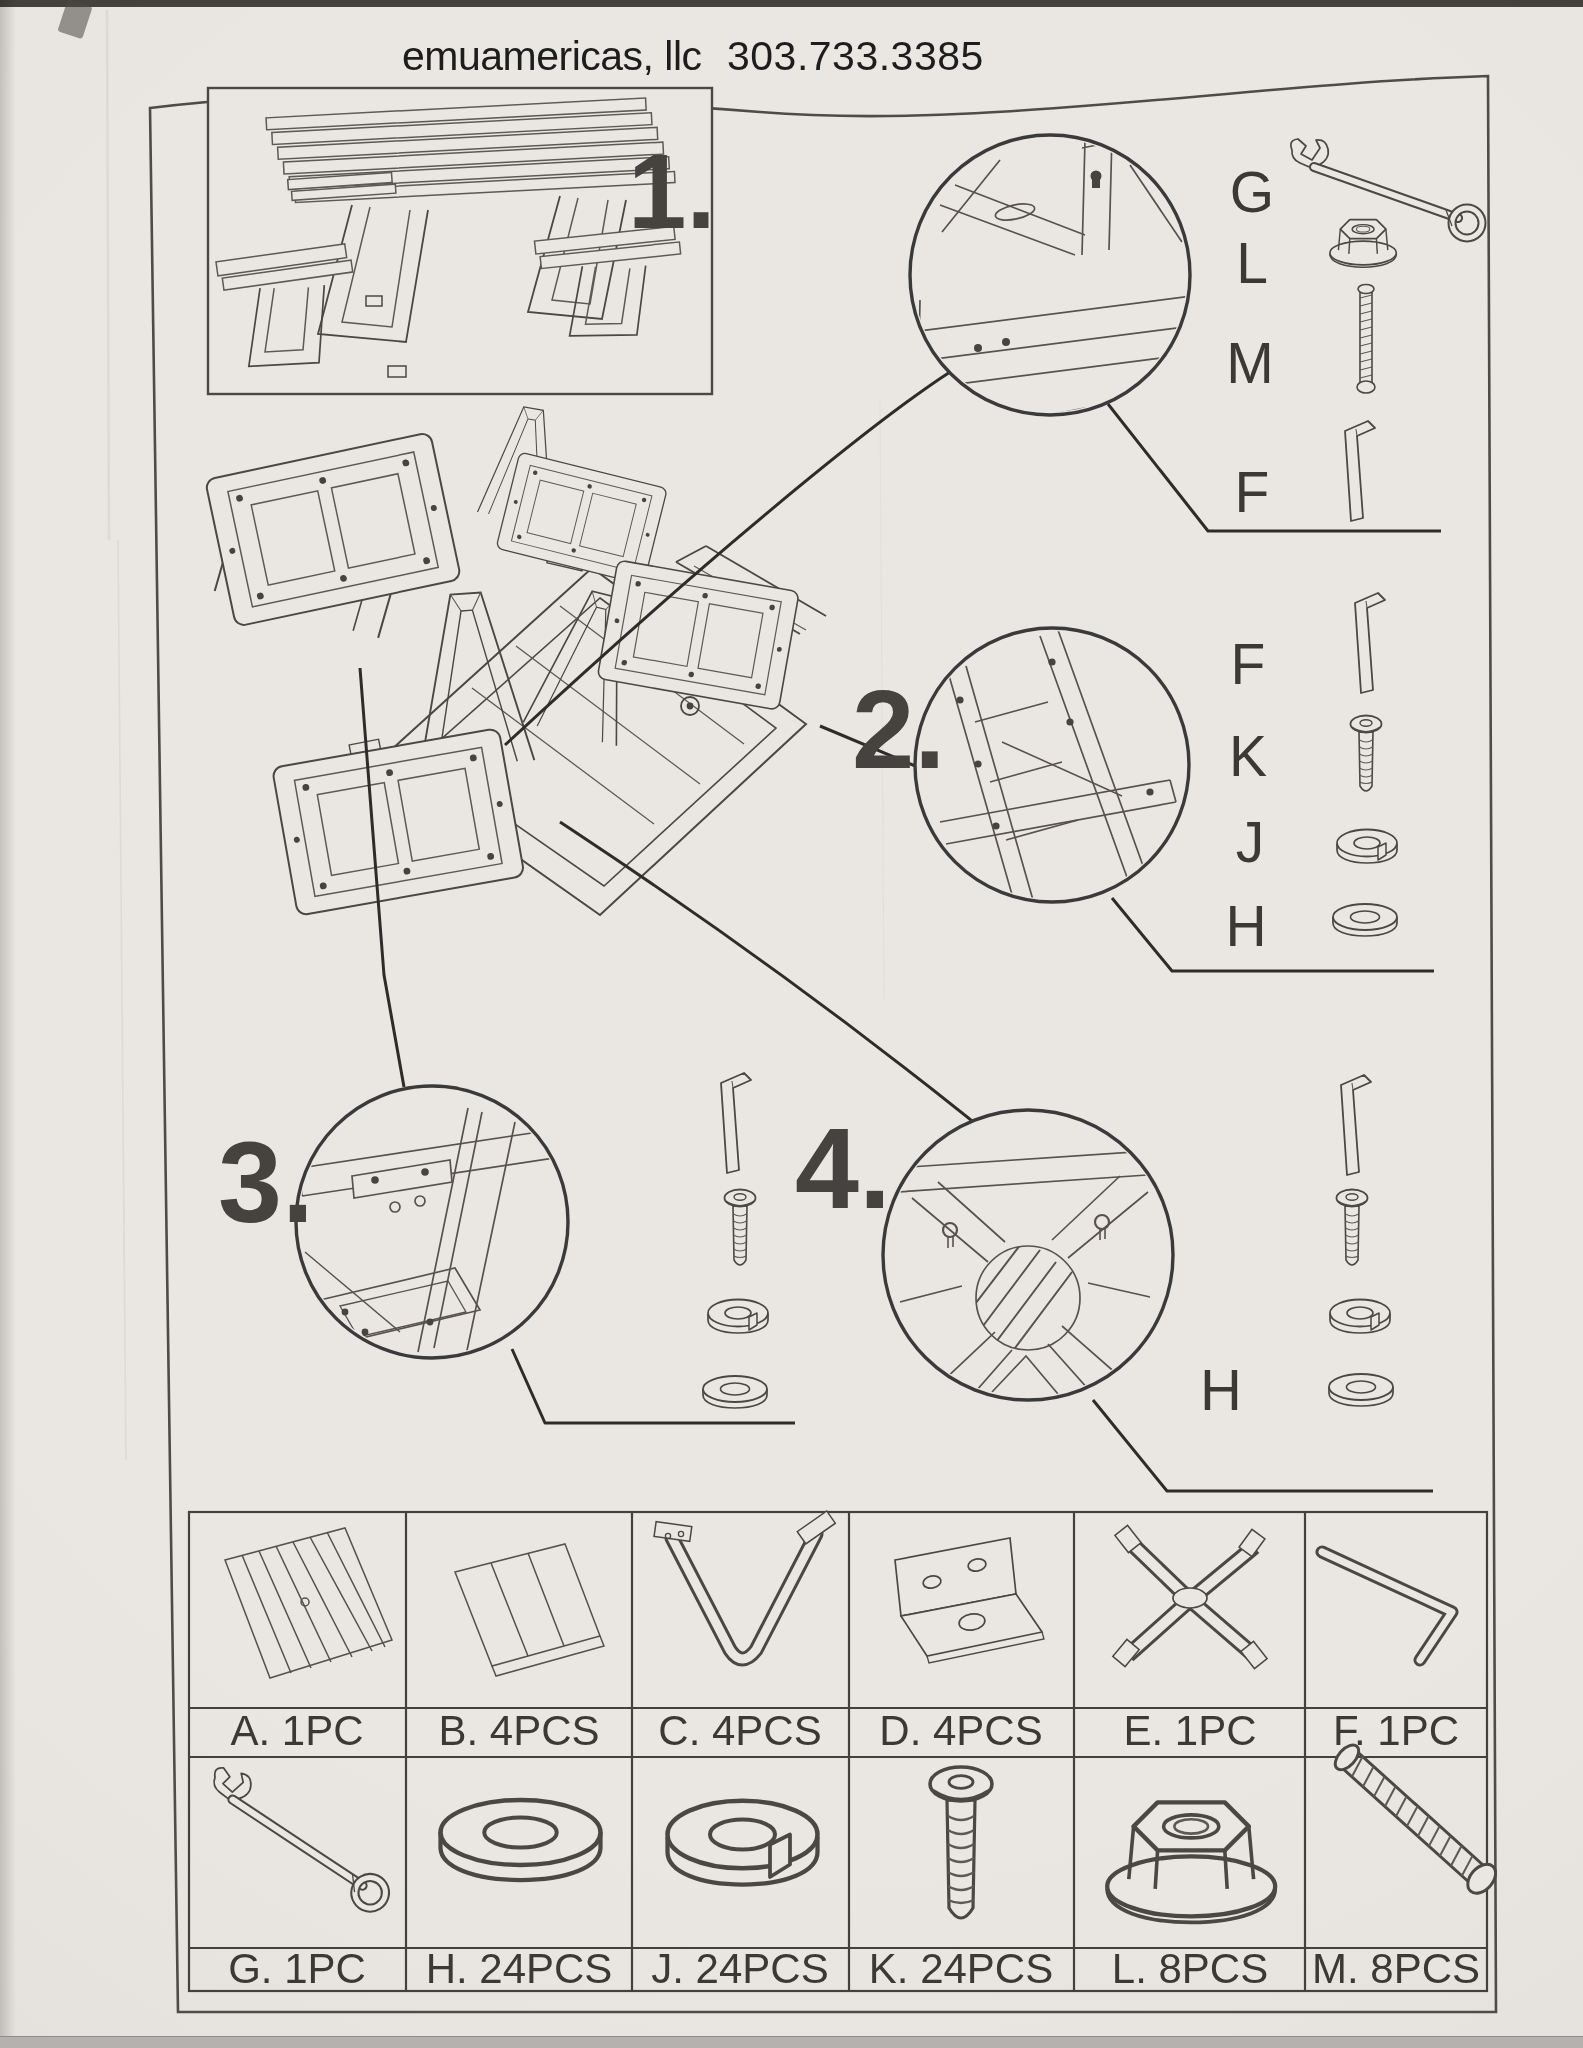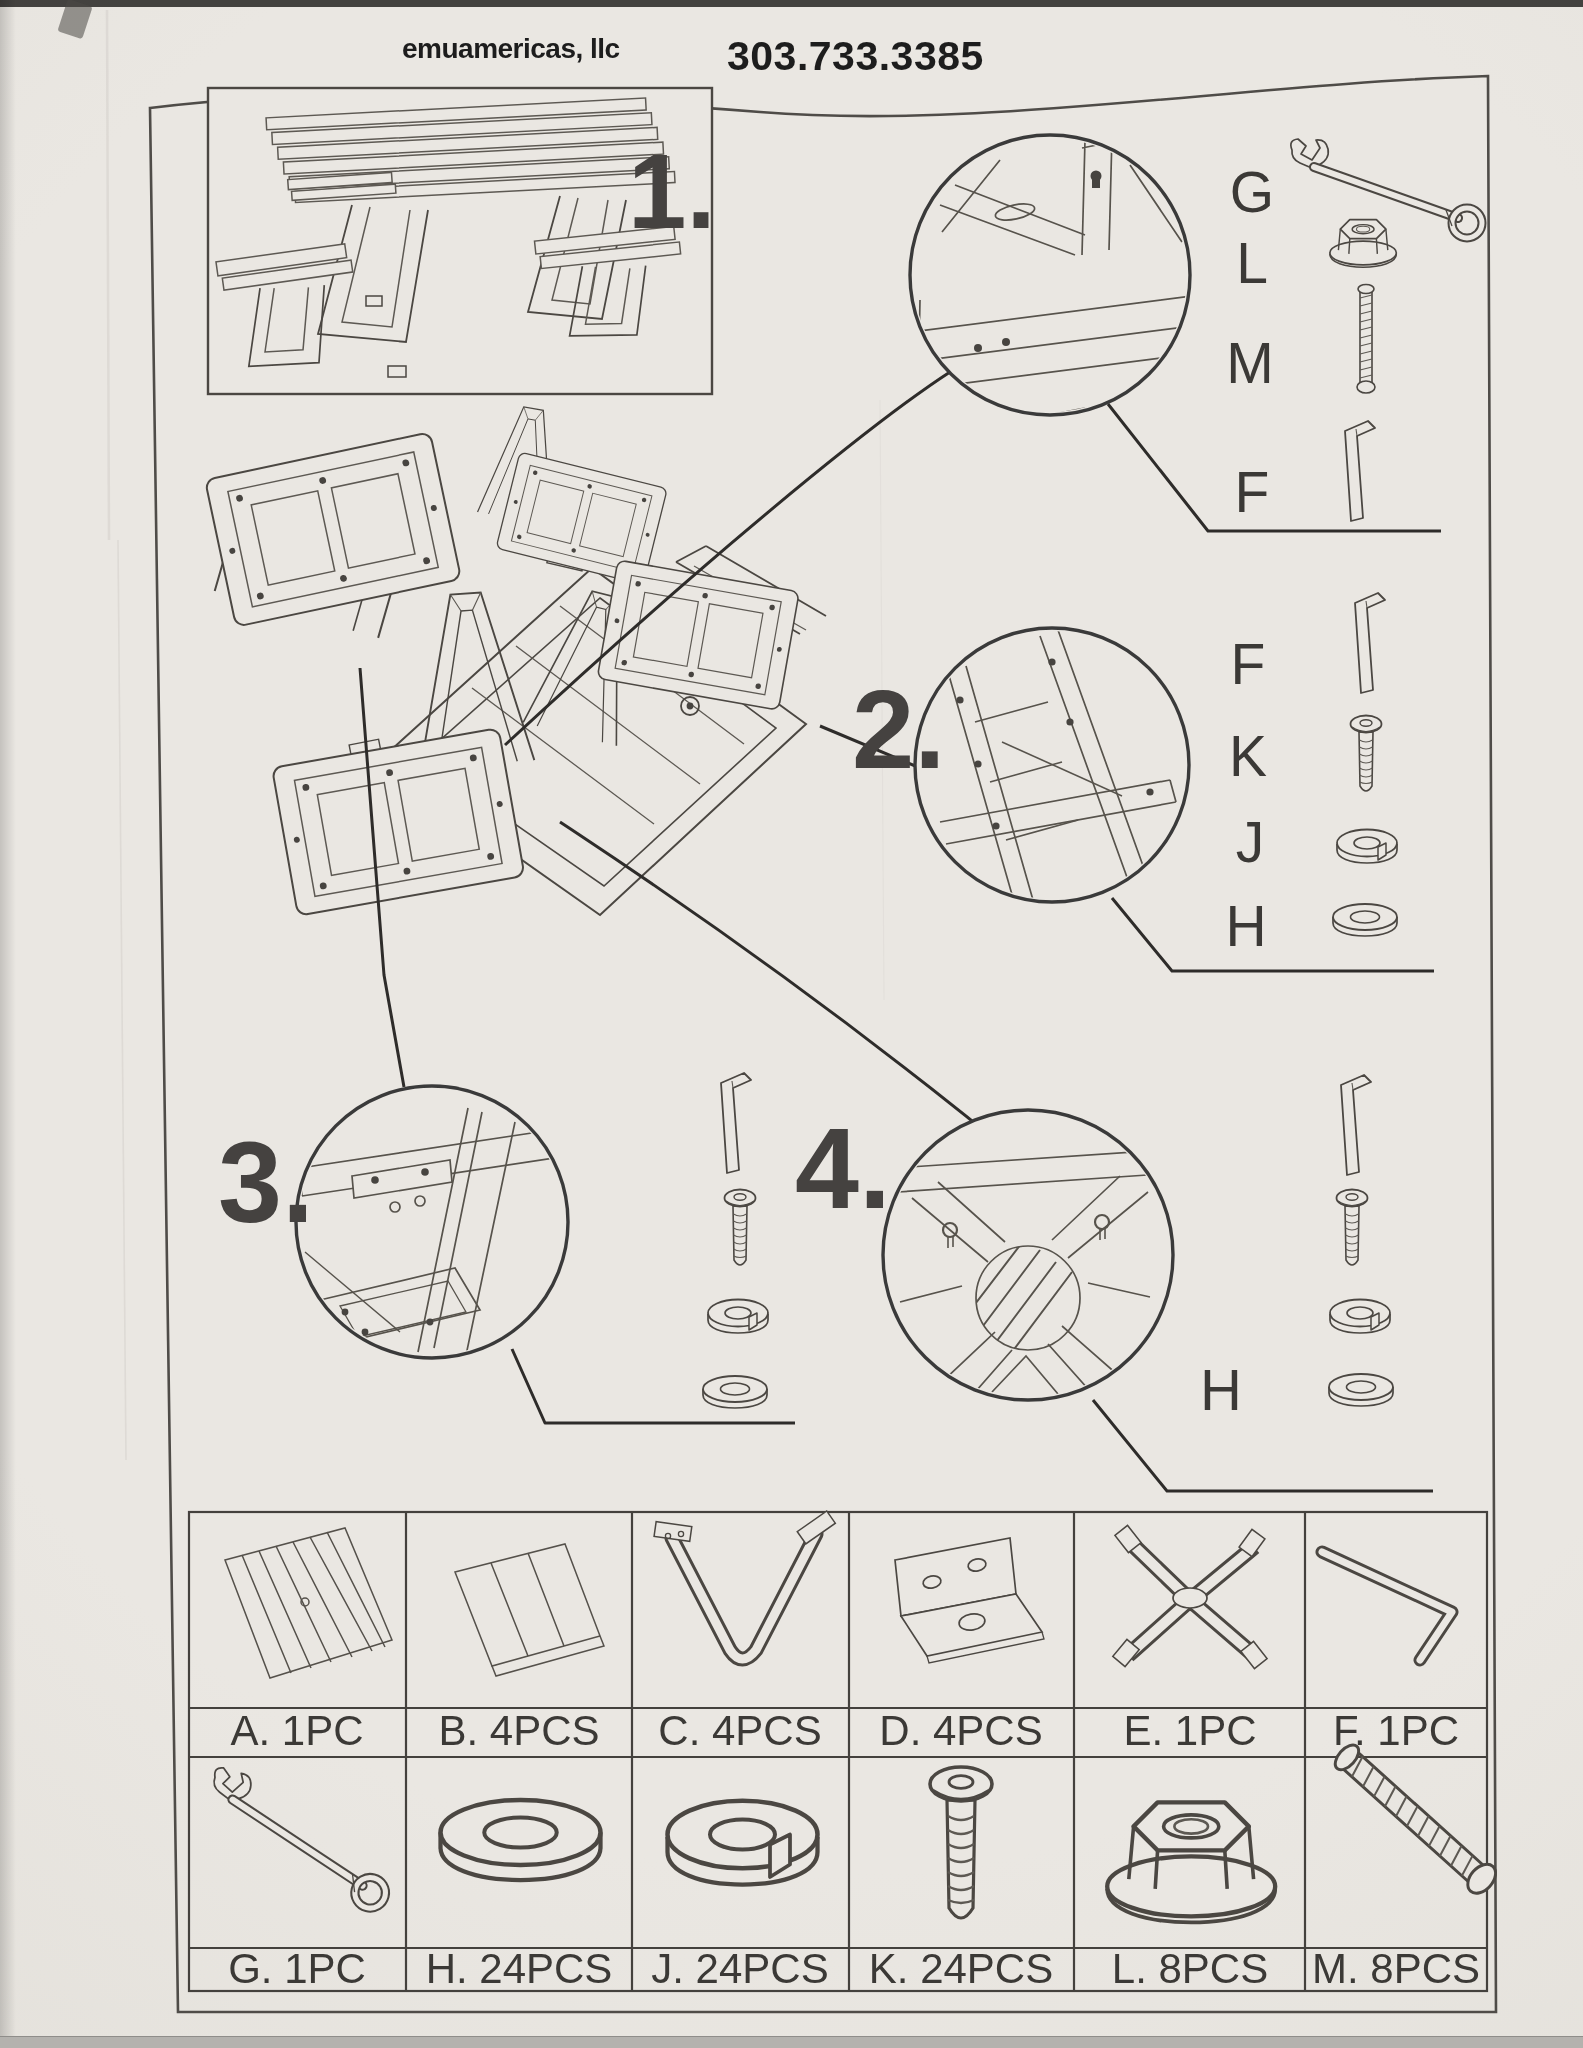--- a/index.html
+++ b/index.html
@@ -6,23 +6,23 @@
   .page{position:relative;width:1583px;height:2048px;overflow:hidden;
         background:radial-gradient(115% 90% at 52% 42%, #eae7e2 55%, #e3e0da 88%, #dcd9d3 100%);
         font-family:"Liberation Sans", sans-serif;}
   .scan-top{position:absolute;left:0;top:0;width:1583px;height:7px;background:#262522;opacity:.85;}
   .corner-fold{position:absolute;left:62px;top:2px;width:26px;height:34px;background:#4a4845;
                transform:rotate(18deg);opacity:.55;border-radius:3px;}
   .left-shadow{position:absolute;left:0;top:0;width:16px;height:100%;
                background:linear-gradient(90deg,rgba(0,0,0,.16),rgba(0,0,0,0));}
   .bottom-bed{position:absolute;left:0;top:2036px;width:1583px;height:12px;background:#b4b2ae;
               border-top:1px solid #8f8d8a;}
-  .header-company{position:absolute;left:402px;top:33px;font-size:28px;font-weight:700;
+  .header-company{position:absolute;left:402px;top:33px;font-size:41px;font-weight:400;
                   color:#1d1d1d;letter-spacing:-.5px;}
-  .header-phone{position:absolute;left:727px;top:33px;font-size:41px;font-weight:700;
+  .header-phone{position:absolute;left:727px;top:33px;font-size:41px;font-weight:400;
                 color:#1d1d1d;letter-spacing:.5px;}
   svg{position:absolute;left:0;top:0;}
   .thin{stroke:#5d5953;fill:none;}
   text{font-family:"Liberation Sans", sans-serif;}
   .stepnum{font-weight:600;fill:#454240;}
   .hwletter{font-weight:500;fill:#3b3936;}
   .cellabel{font-weight:500;fill:#3b3936;font-size:42px;}
 </style>
 </head>
 <body>

